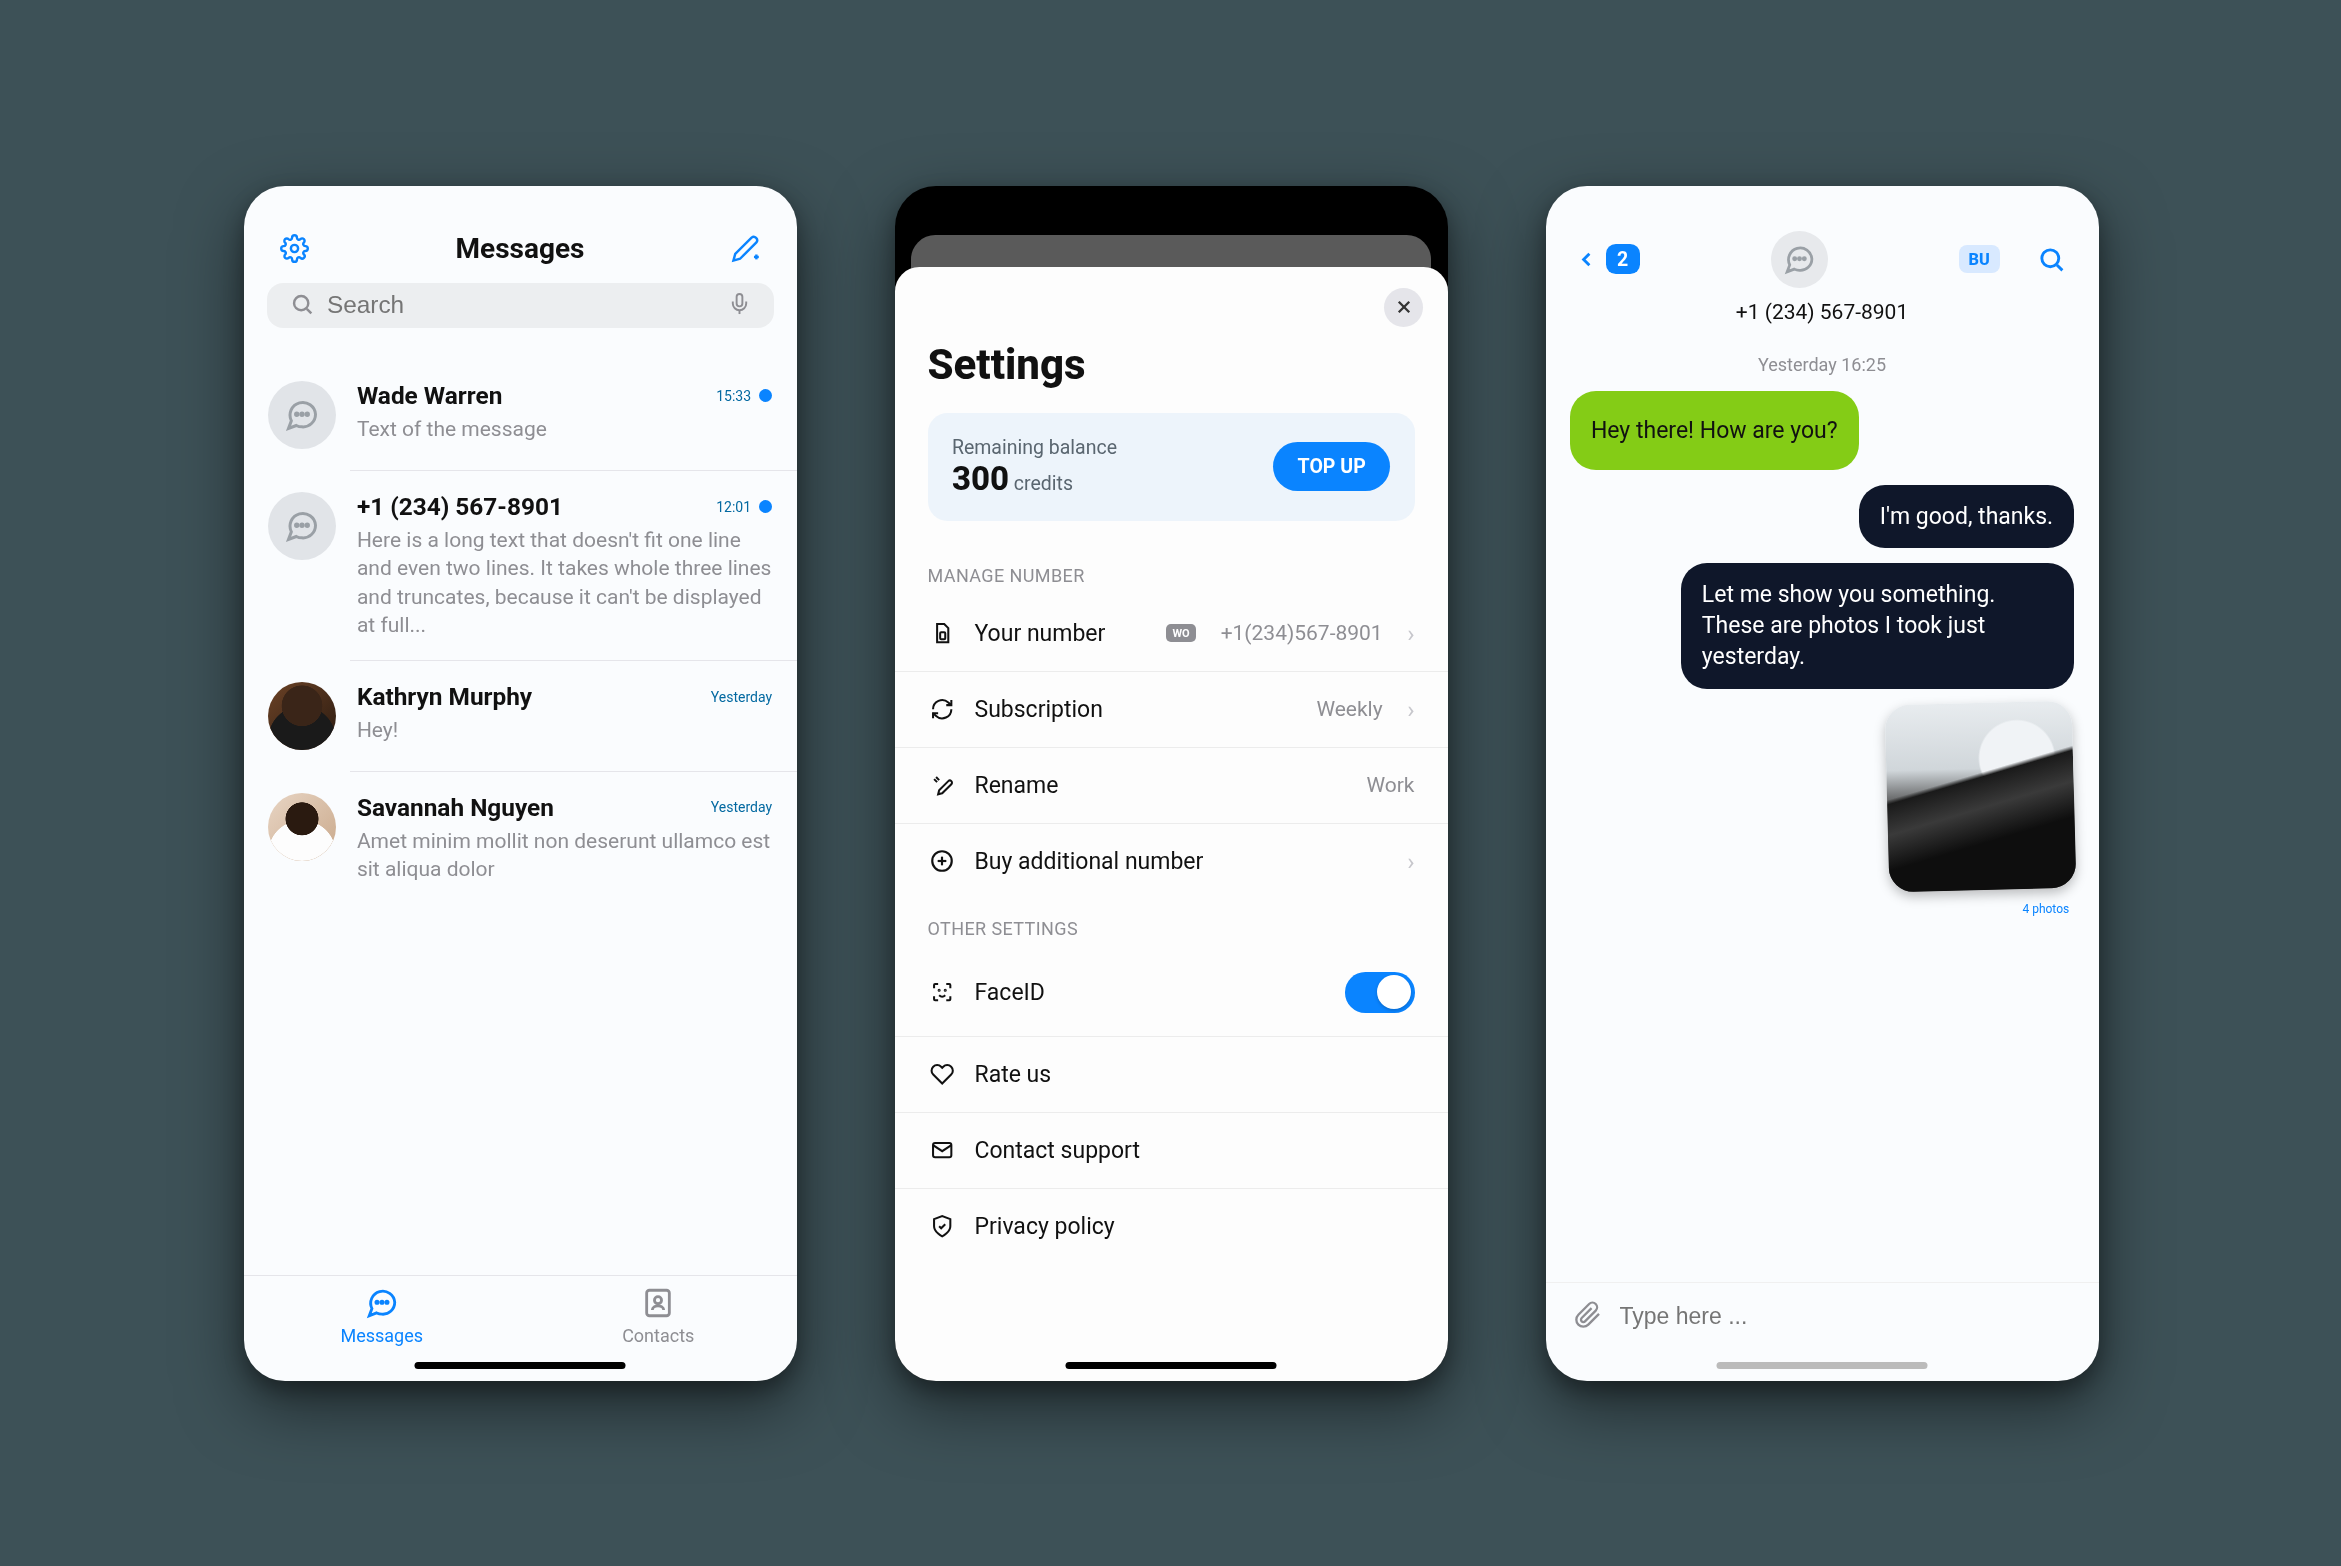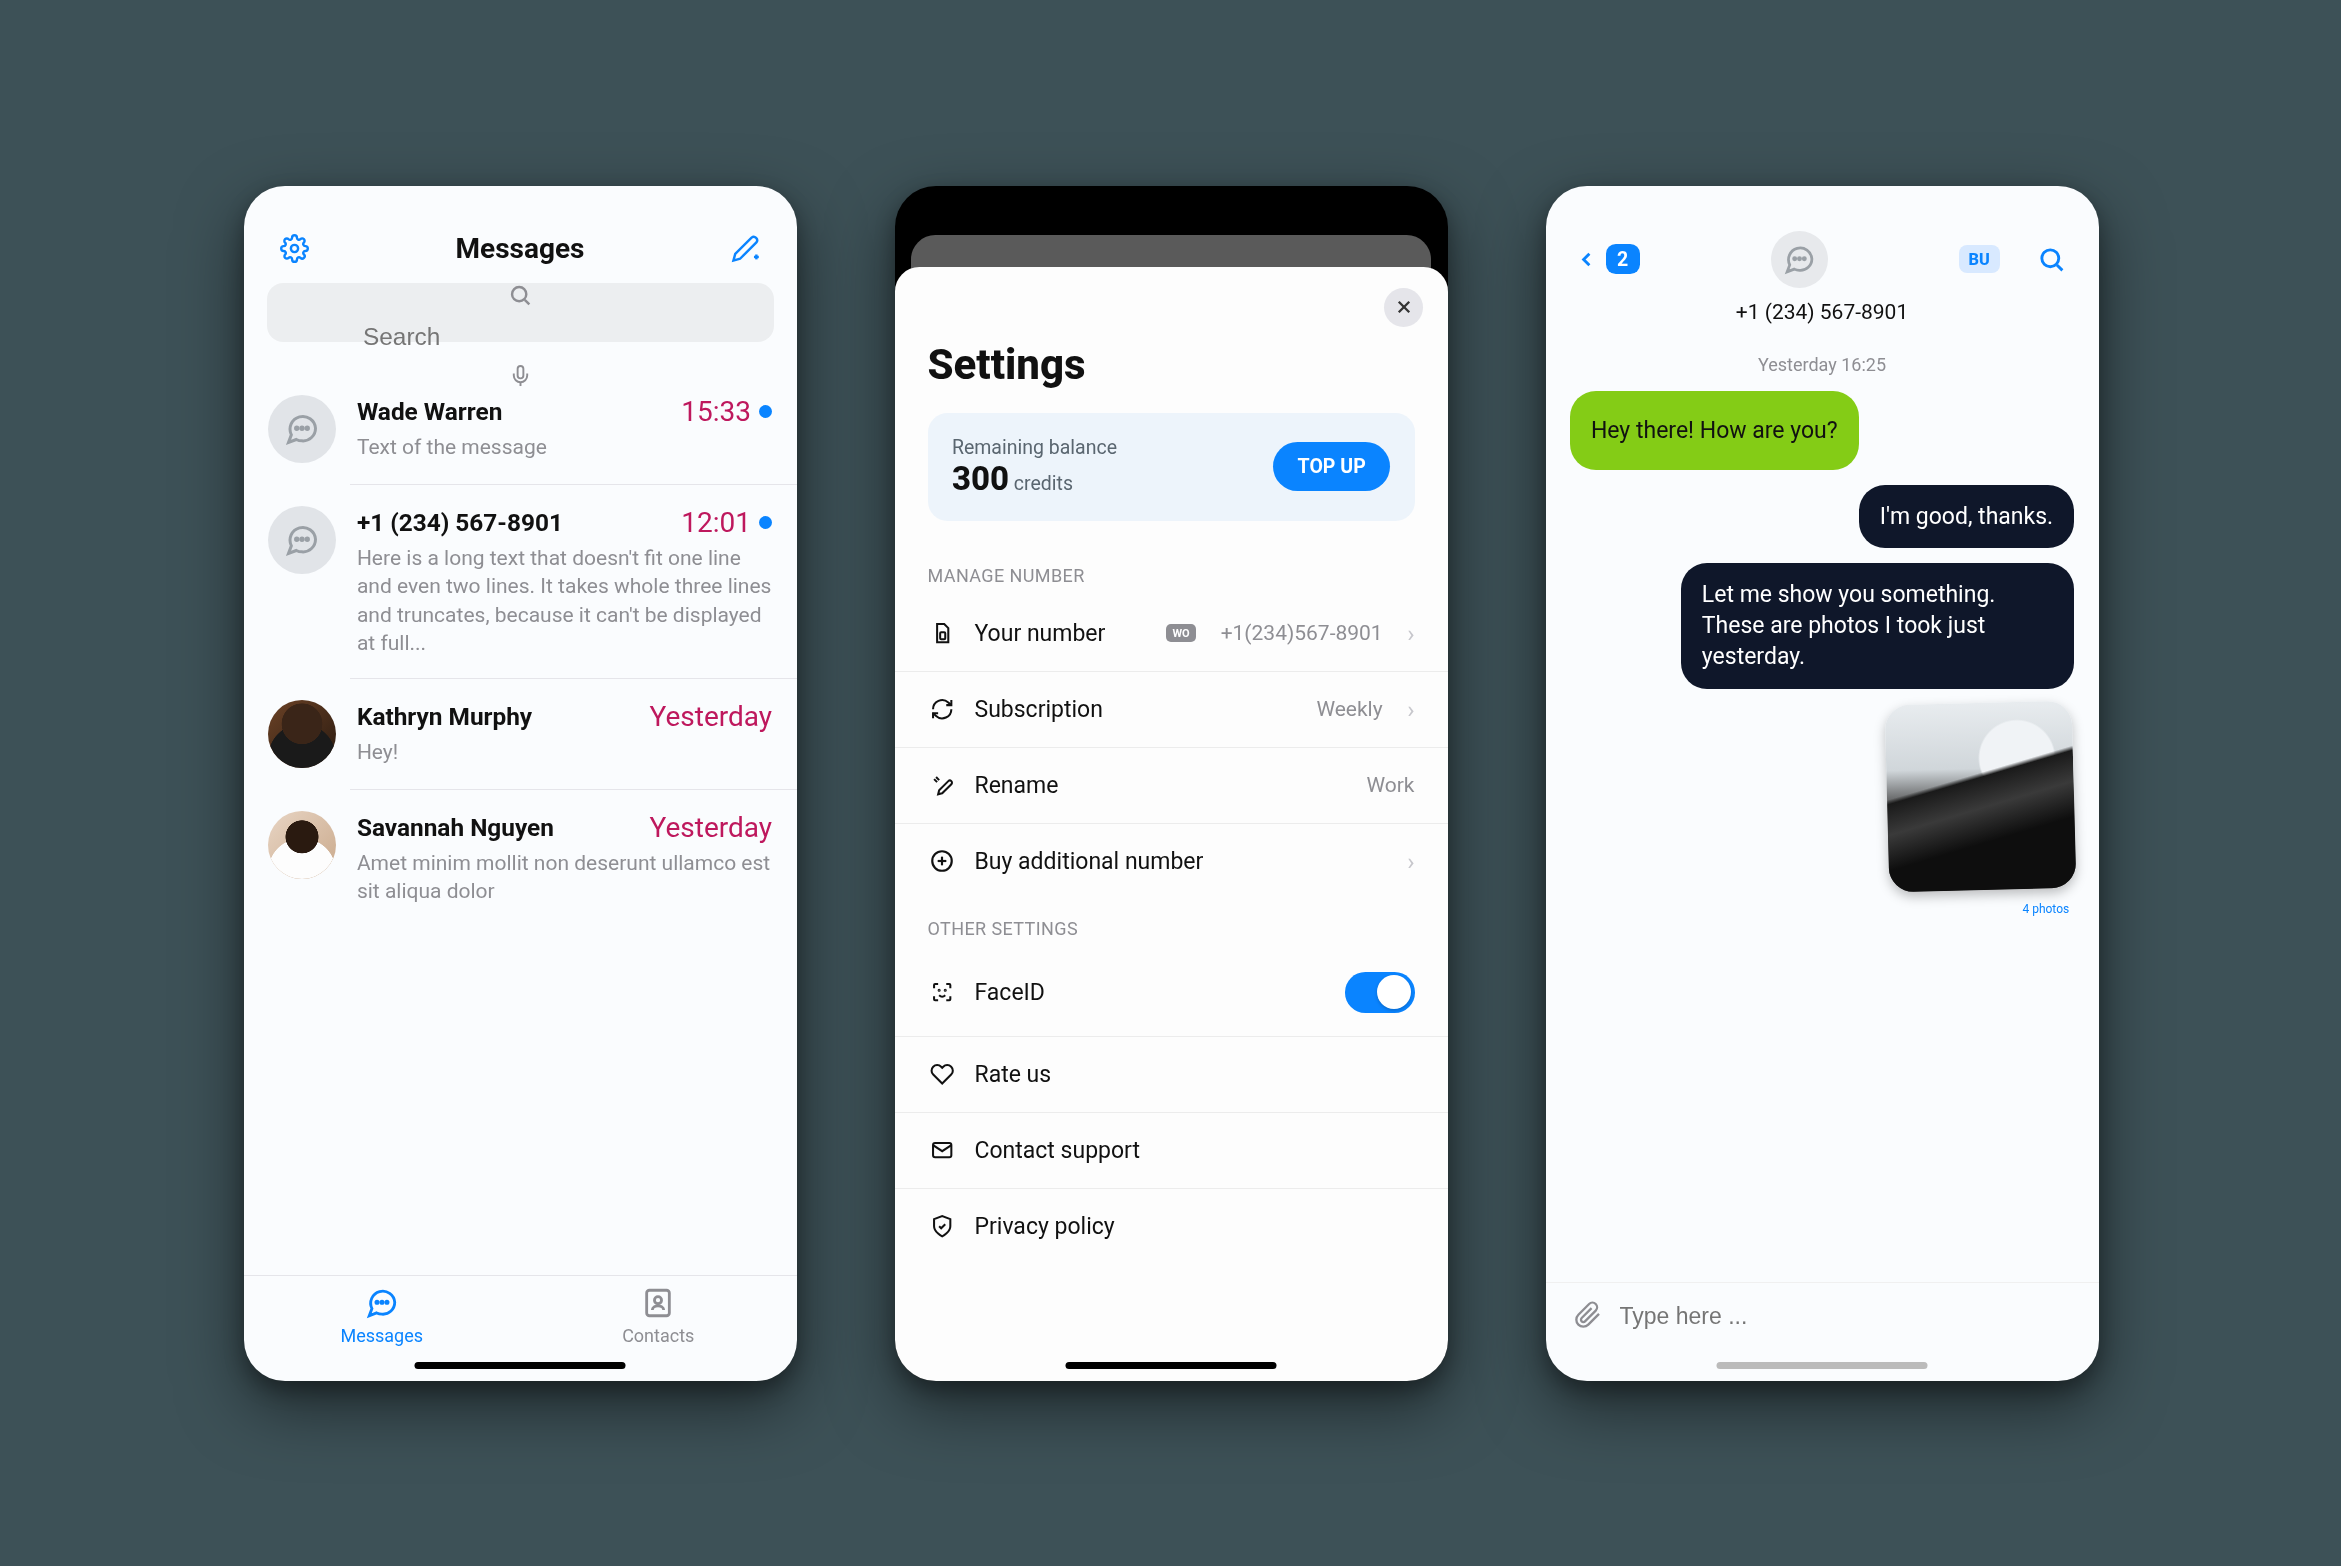--- a/index.html
+++ b/index.html
@@ -41,26 +41,25 @@
     align-items: center;
     justify-content: space-between;
     padding: 45px 33px 16.3px 33px;
   }
   .s1 .topbar .title { font-size: 28px; font-weight: 700; color: #111; }
   .icon-btn { width: 36px; height: 36px; display:flex; align-items:center; justify-content:center; color:#0a84ff; }
   .s1 .search {
     margin: 0 23px 24.4px 23px;
     background: #eceef0;
     border-radius: 16.3px;
-    height: 59px;
+    height: 45px;
     display: flex;
     align-items: center;
     padding: 0 23px;
     gap: 13px;
-    flex-direction: column;
   }
   .s1 .search input {
     border: none; background: transparent; flex: 1; font-size: 24.4px; color: #333;
     outline: none;
   }
   .s1 .search .mg { color:#8e8e93; }
   .s1 .search .mic { color:#8e8e93; }
   .s1 .list { flex: 1; overflow: hidden; padding-top: 8.1px; }
   .s1 .row {
     display: flex;
@@ -74,21 +73,21 @@
     overflow:hidden;
   }
   .s1 .avatar.bubble { color:#9aa0a6; font-size:33px; }
   .s1 .avatar.photo1 { background: linear-gradient(135deg,#6b4226,#2a1a10); position:relative; }
   .s1 .avatar.photo1::after{content:'';position:absolute;inset:0;border-radius:50%;background:radial-gradient(circle at 50% 35%,#3a2518 36%,transparent 37%), radial-gradient(circle at 50% 85%,#1a1a1a 50%,transparent 51%);}
   .s1 .avatar.photo2 { background: linear-gradient(135deg,#e8d5c4,#c9a88a); position:relative; }
   .s1 .avatar.photo2::after{content:'';position:absolute;inset:0;border-radius:50%;background:radial-gradient(circle at 50% 38%,#2a1a10 30%,transparent 31%), radial-gradient(circle at 50% 90%,#fdfdfd 48%,transparent 49%);}
   .s1 .body { flex:1; min-width:0; }
   .s1 .line1 { display:flex; justify-content:space-between; align-items:center; gap:11px; }
   .s1 .name { font-size:24.4px; font-weight:700; color:#111; }
-  .s1 .time { font-size:28px; color:#be185d; }
+  .s1 .time { font-size:14px; color:#0369a1; }
   .s1 .dot { width:13px; height:13px; border-radius:50%; background:#0a84ff; margin-left:8.1px; }
   .s1 .right { display:flex; align-items:center; }
   .s1 .preview { font-size:21px; color:#8e8e93; margin-top:4.9px; line-height:1.35; }
   .s1 .tabbar {
     height: 106px;
     display:flex; border-top:0.8px solid #e5e5ea;
     padding-bottom: 24.4px;
   }
   .s1 .tab { flex:1; display:flex; flex-direction:column; align-items:center; justify-content:center; gap:4.9px; font-size:18px; color:#8e8e93; }
   .s1 .tab.active { color:#0a84ff; }

